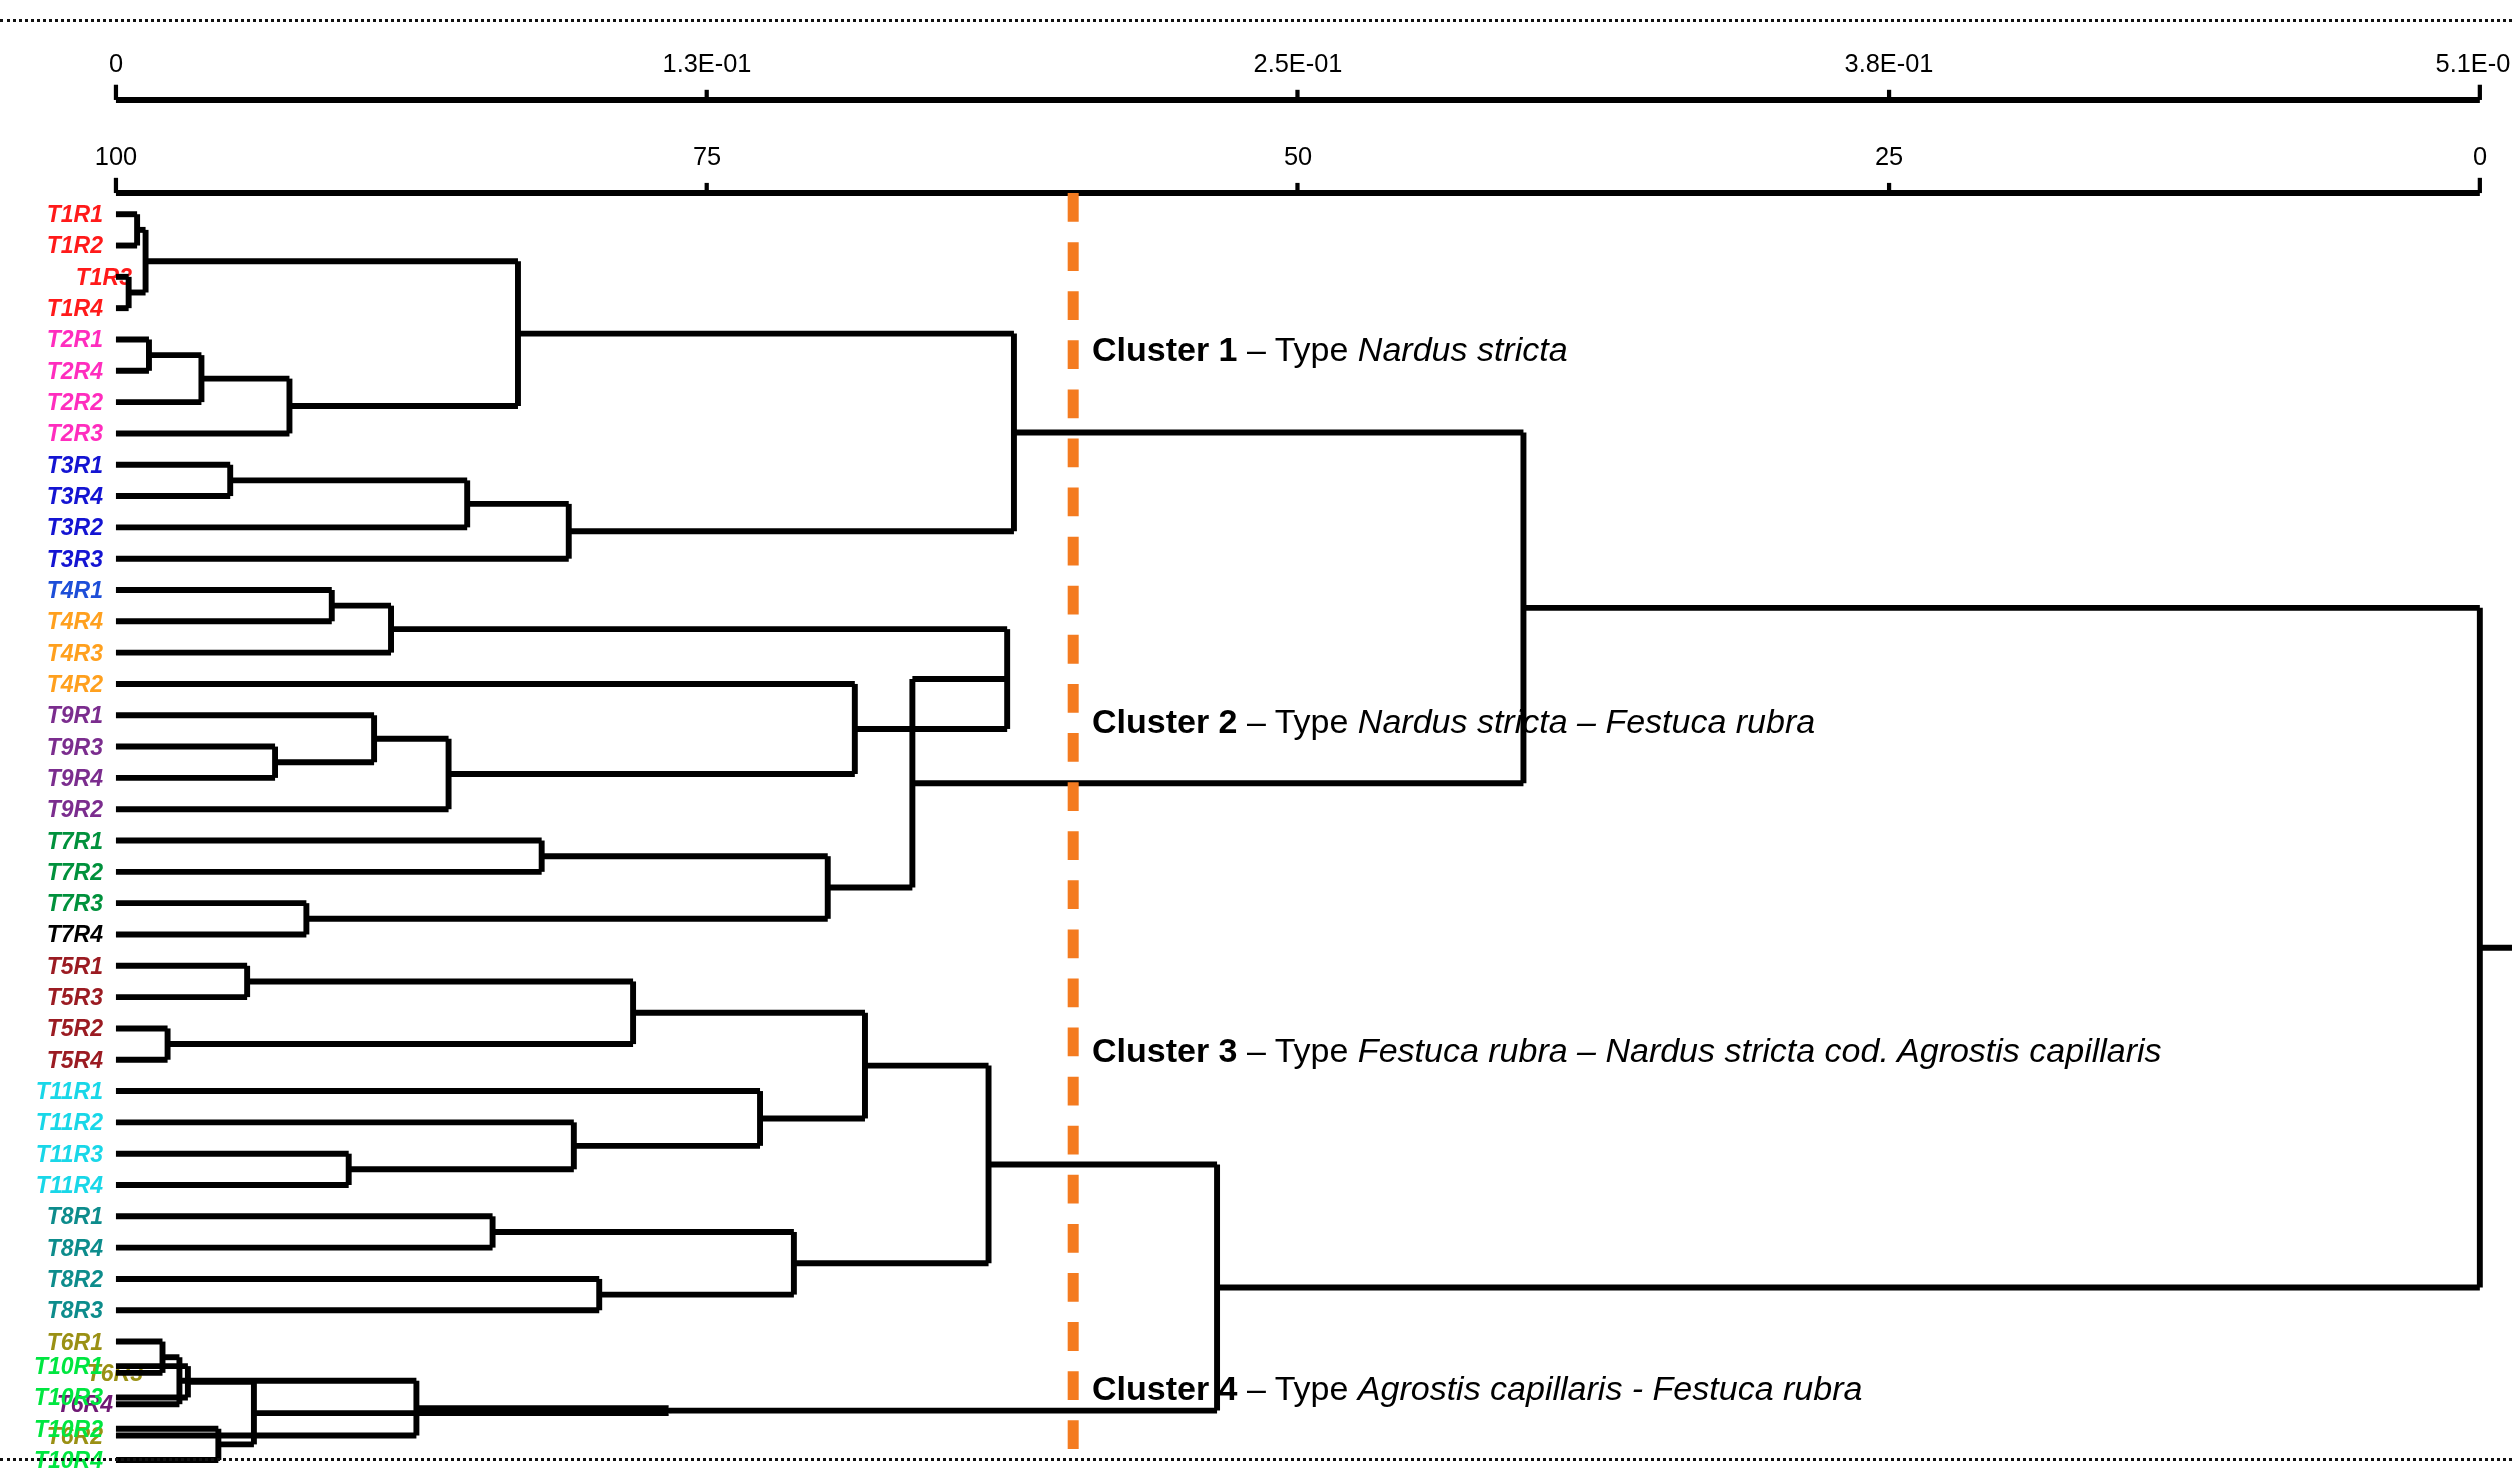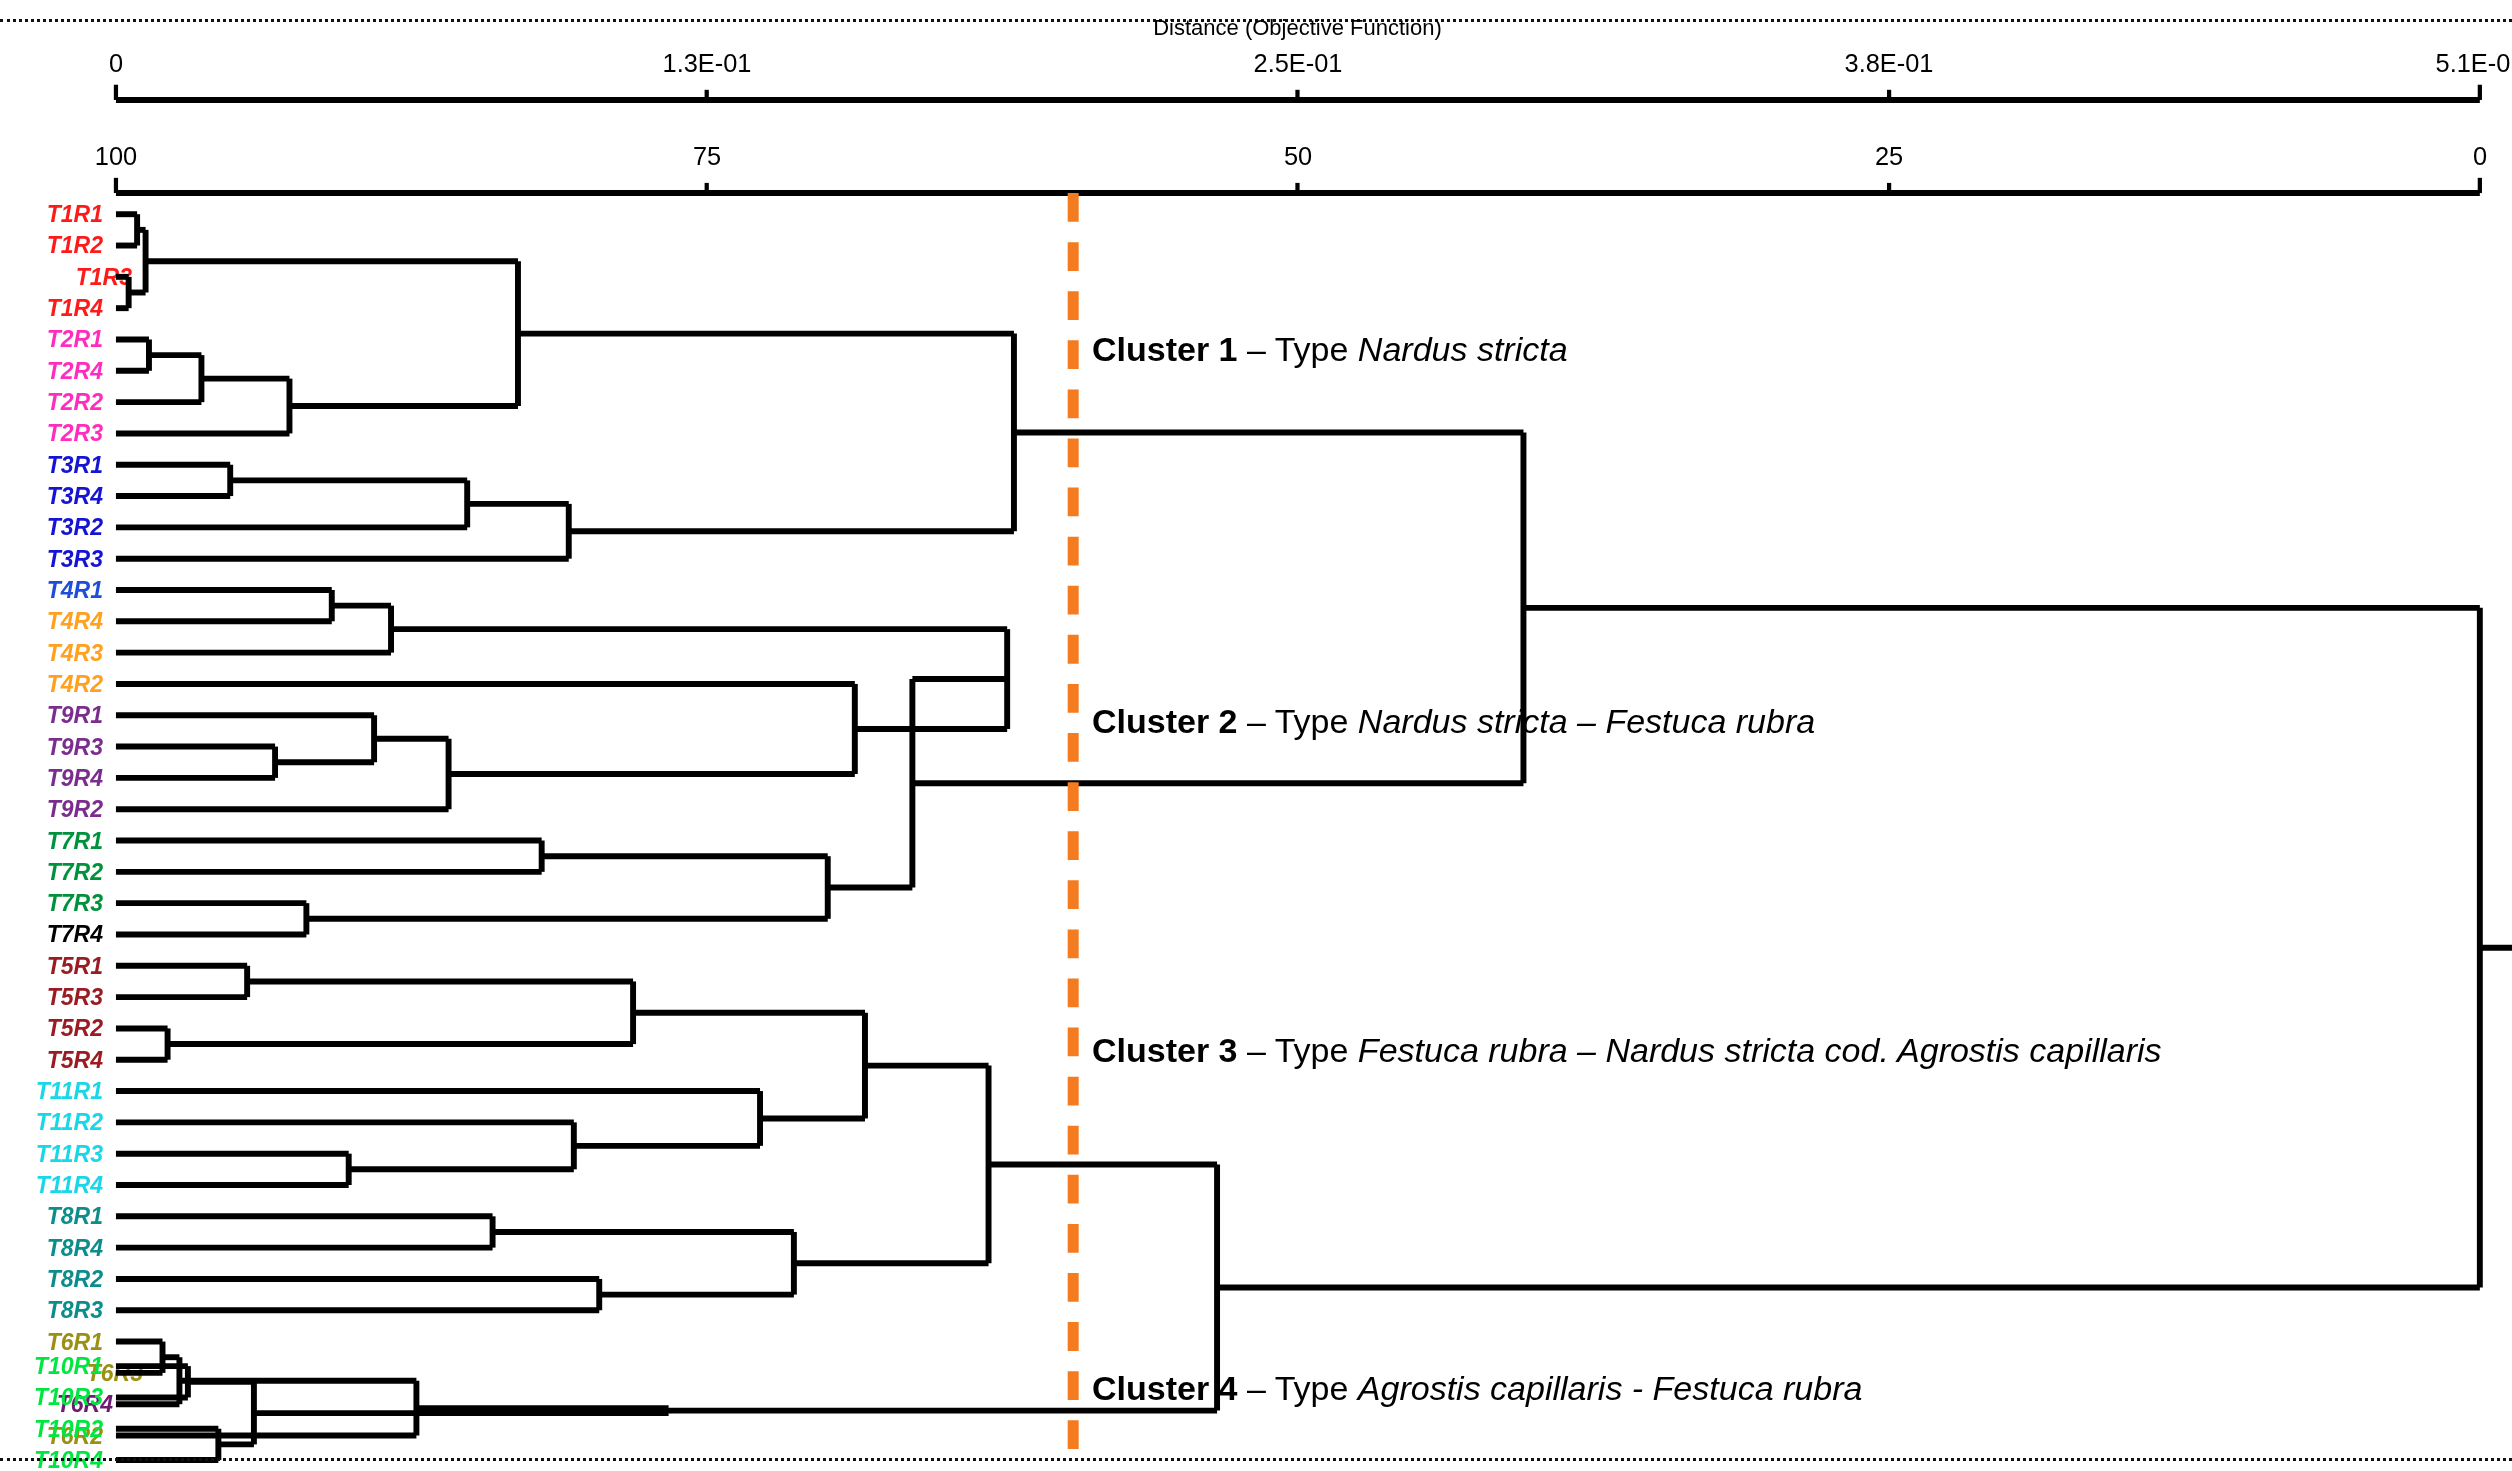--- a/index.html
+++ b/index.html
@@ -17,21 +17,20 @@
   svg{position:absolute;left:0;top:0;}
   .dash-top,.dash-bottom{position:absolute;left:0;height:0;border-top:3.4px dotted #111;}
 </style>
 </head>
 <body>
 
 <div id="page">
 
   <div class="dash-top" style="top: 18.6px; width: 2512px;"></div>
 
-  <div class="axis-title" style="left: 959px; top: 15.2px; width: 677px;">Distance (Objective Function)</div>
 
   <div id="distance-ticks">
       <div class="tick-label" style="left: 116px; top: 49px;">0</div>
       <div class="tick-label" style="left: 707px; top: 49px;">1.3E-01</div>
       <div class="tick-label" style="left: 1298px; top: 49px;">2.5E-01</div>
       <div class="tick-label" style="left: 1889px; top: 49px;">3.8E-01</div>
       <div class="tick-label" style="left: 2480px; top: 49px;">5.1E-01</div>
     </div>
   <div id="information-ticks">
       <div class="tick-label" style="left: 116px; top: 142px;">100</div>

